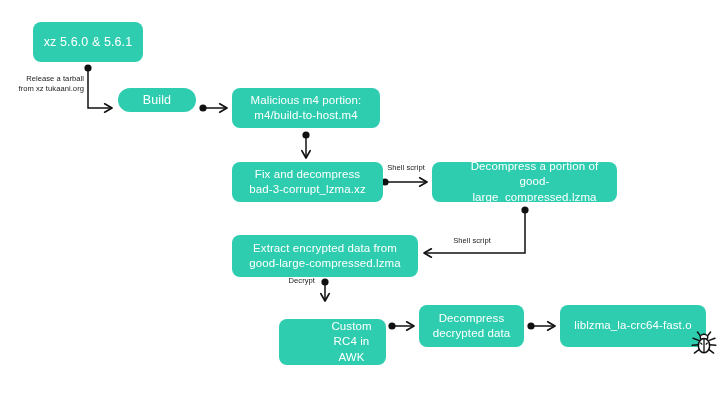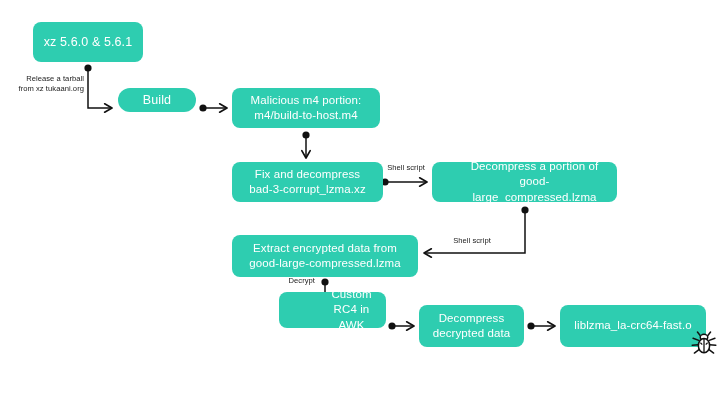--- a/index.html
+++ b/index.html
@@ -137,21 +137,21 @@
   <div class="node" style="left:432px; top:162px; width:185px; height:40px;padding-left:28px;">
     <span>Decompress a portion of
 good-large_compressed.lzma</span>
   </div>
 
   <div class="node" style="left:232px; top:235px; width:186px; height:42px;">
     <span>Extract encrypted data from
 good-large-compressed.lzma</span>
   </div>
 
-  <div class="node" style="left:279px; top:292px; width:107px; height:36px;padding-left:46px;">
+  <div class="node" style="left:279px; top:319px; width:107px; height:46px;padding-left:46px;">
     <span>Custom
 RC4 in AWK</span>
   </div>
 
   <div class="node" style="left:419px; top:305px; width:105px; height:42px;">
     <span>Decompress
 decrypted data</span>
   </div>
 
   <div class="node" style="left:560px; top:305px; width:146px; height:42px;">

